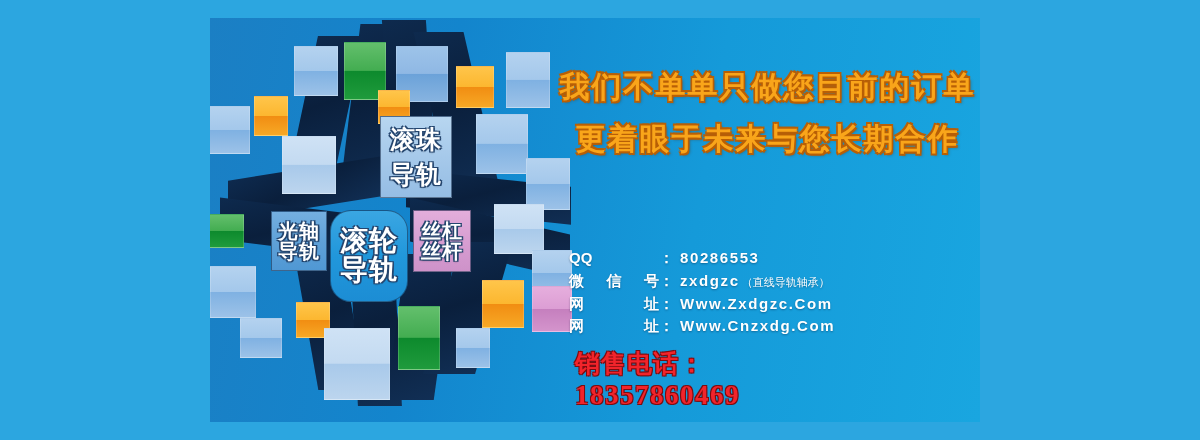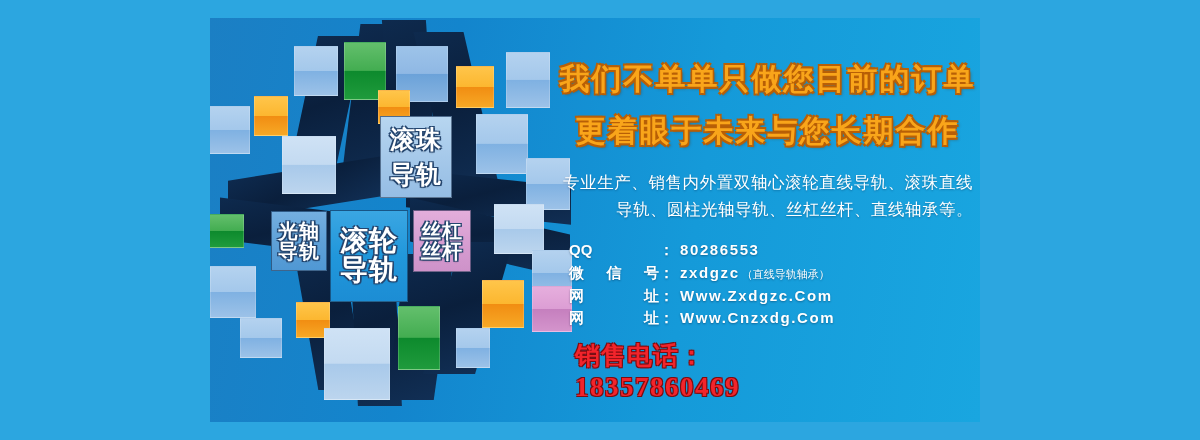--- a/index.html
+++ b/index.html
@@ -49,21 +49,21 @@
        0 1px 2px rgba(0,0,0,.45);
     letter-spacing:1px;
   }
   .lbl span { display:block; }
   #lbl-gunzhu { background:linear-gradient(#b7d6f0,#a6c9ea 50%,#95bde4); font-size:25px; }
   #lbl-guangzhou { background:linear-gradient(#74afe0,#5fa1d8 50%,#5098d4); font-size:20px; }
   #lbl-gunlun { background:linear-gradient(#3aa6e2,#2197db 50%,#1c8dd4); font-size:28px; }
   #lbl-sigang { background:linear-gradient(#e2aedb,#d79ed2 50%,#ce92c9); font-size:20px; }
 
   
-  #copy { position:absolute; left:345px; top:8px; width:425px; height:404px; }
+  #copy { position:absolute; left:345px; top:16px; width:425px; height:404px; }
 
   .headline {
     color:#f9a51a; font-weight:700; letter-spacing:2px;
     text-shadow:
       -1.6px -1.6px 0 #b85f06, 1.6px -1.6px 0 #b85f06,
       -1.6px  1.6px 0 #b85f06, 1.6px  1.6px 0 #b85f06,
        2px 2px 3px rgba(90,40,0,.45);
   }
   #headline1 { position:absolute; left:0; top:33px; width:425px; font-size:30px; text-align:center; }
   #headline2 { position:absolute; left:0; top:85px; width:425px; font-size:30px; text-align:center; }
@@ -192,37 +192,36 @@
     <div class="lbl" id="lbl-gunzhu" style="left:170px;top:98px;width:72px;height:82px;gap:9px;">
       <span>滚珠</span>
       <span>导轨</span>
     </div>
 
     <div class="lbl" id="lbl-guangzhou" style="left:61px;top:193px;width:56px;height:60px;">
       <span>光轴</span>
       <span>导轨</span>
     </div>
 
-    <div class="lbl" id="lbl-gunlun" style="left:120px;top:192px;width:78px;height:92px;">
+    <div class="lbl" id="lbl-gunlun" style="left:120px;top:192px;width:78px;height:92px;border-radius:21px;">
       <span>滚轮</span>
       <span>导轨</span>
     </div>
 
     <div class="lbl" id="lbl-sigang" style="left:203px;top:192px;width:58px;height:62px;">
       <span>丝杠</span>
       <span>丝杆</span>
     </div>
   </div>
 
   <div id="copy">
 
     <div class="headline" id="headline1">我们不单单只做您目前的订单</div>
     <div class="headline" id="headline2">更着眼于未来与您长期合作</div>
 
-    <div id="intro">专业生产、销售内外置双轴心滚轮直线导轨、滚珠直线导轨、圆柱光轴导轨、丝杠丝杆、直线轴承等。</div>
 
     <div id="contact">
 
       <div class="crow">
         <span class="ckey">QQ</span>
         <span class="csep">：</span>
         <span class="cval">80286553</span>
       </div>
 
       <div class="crow">

